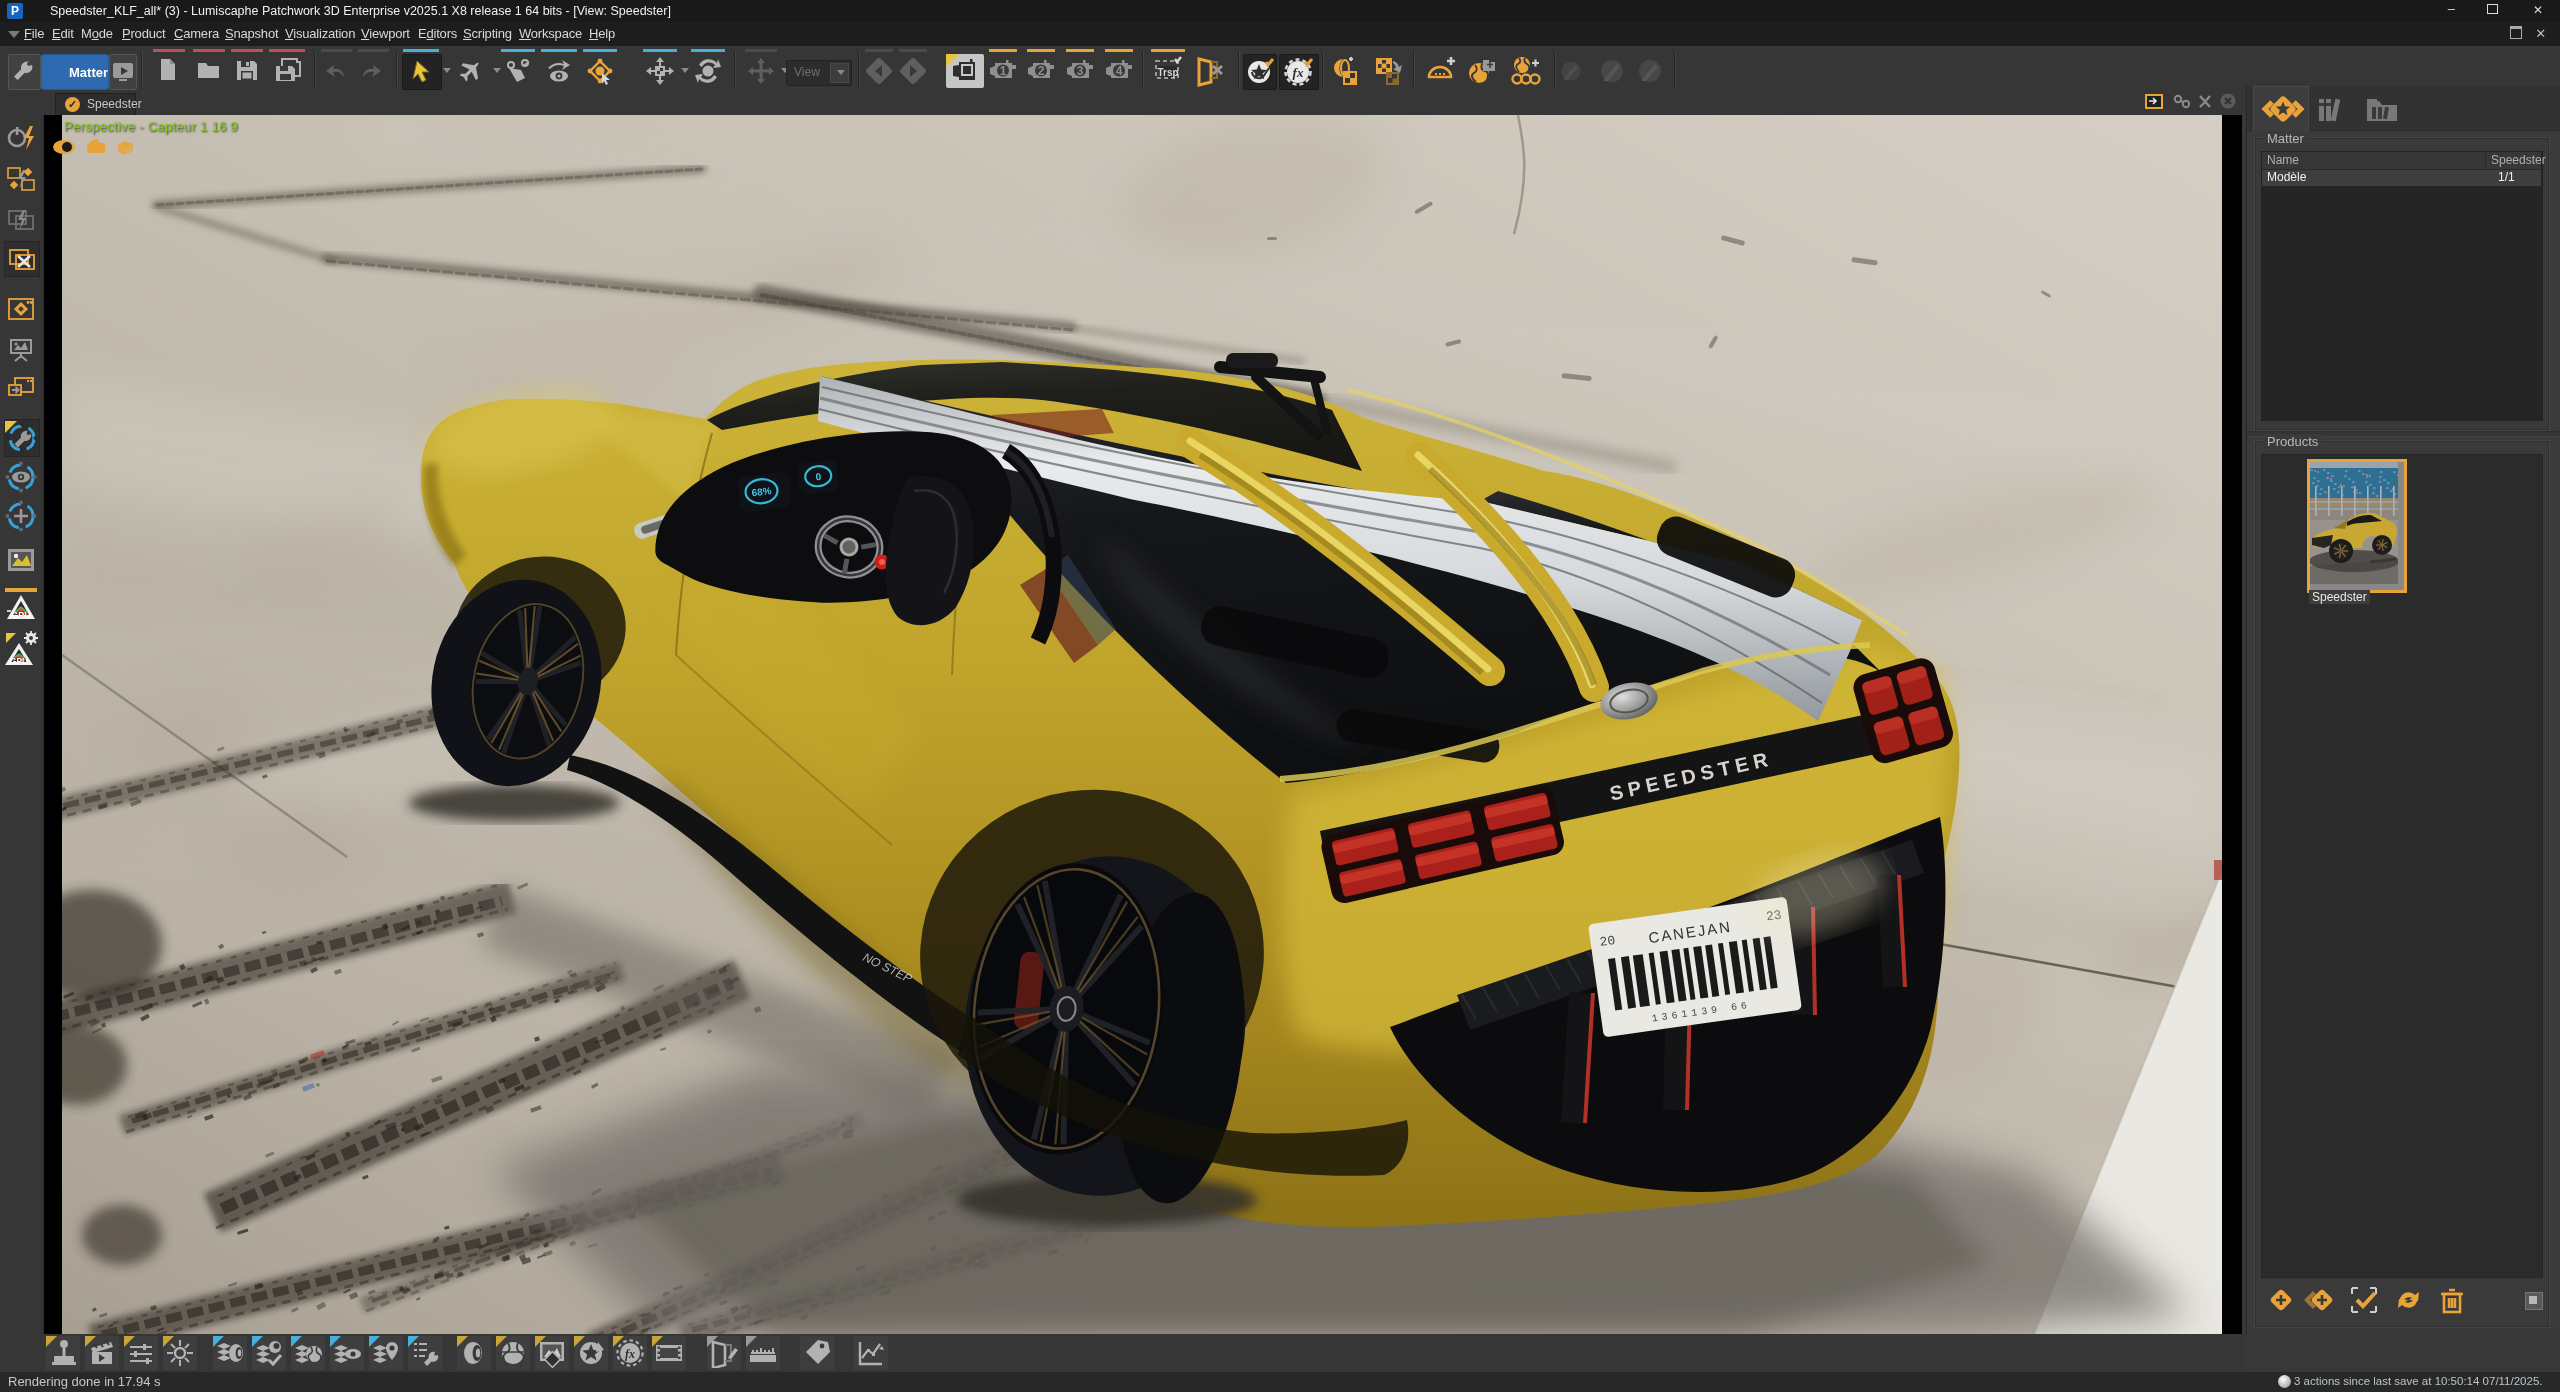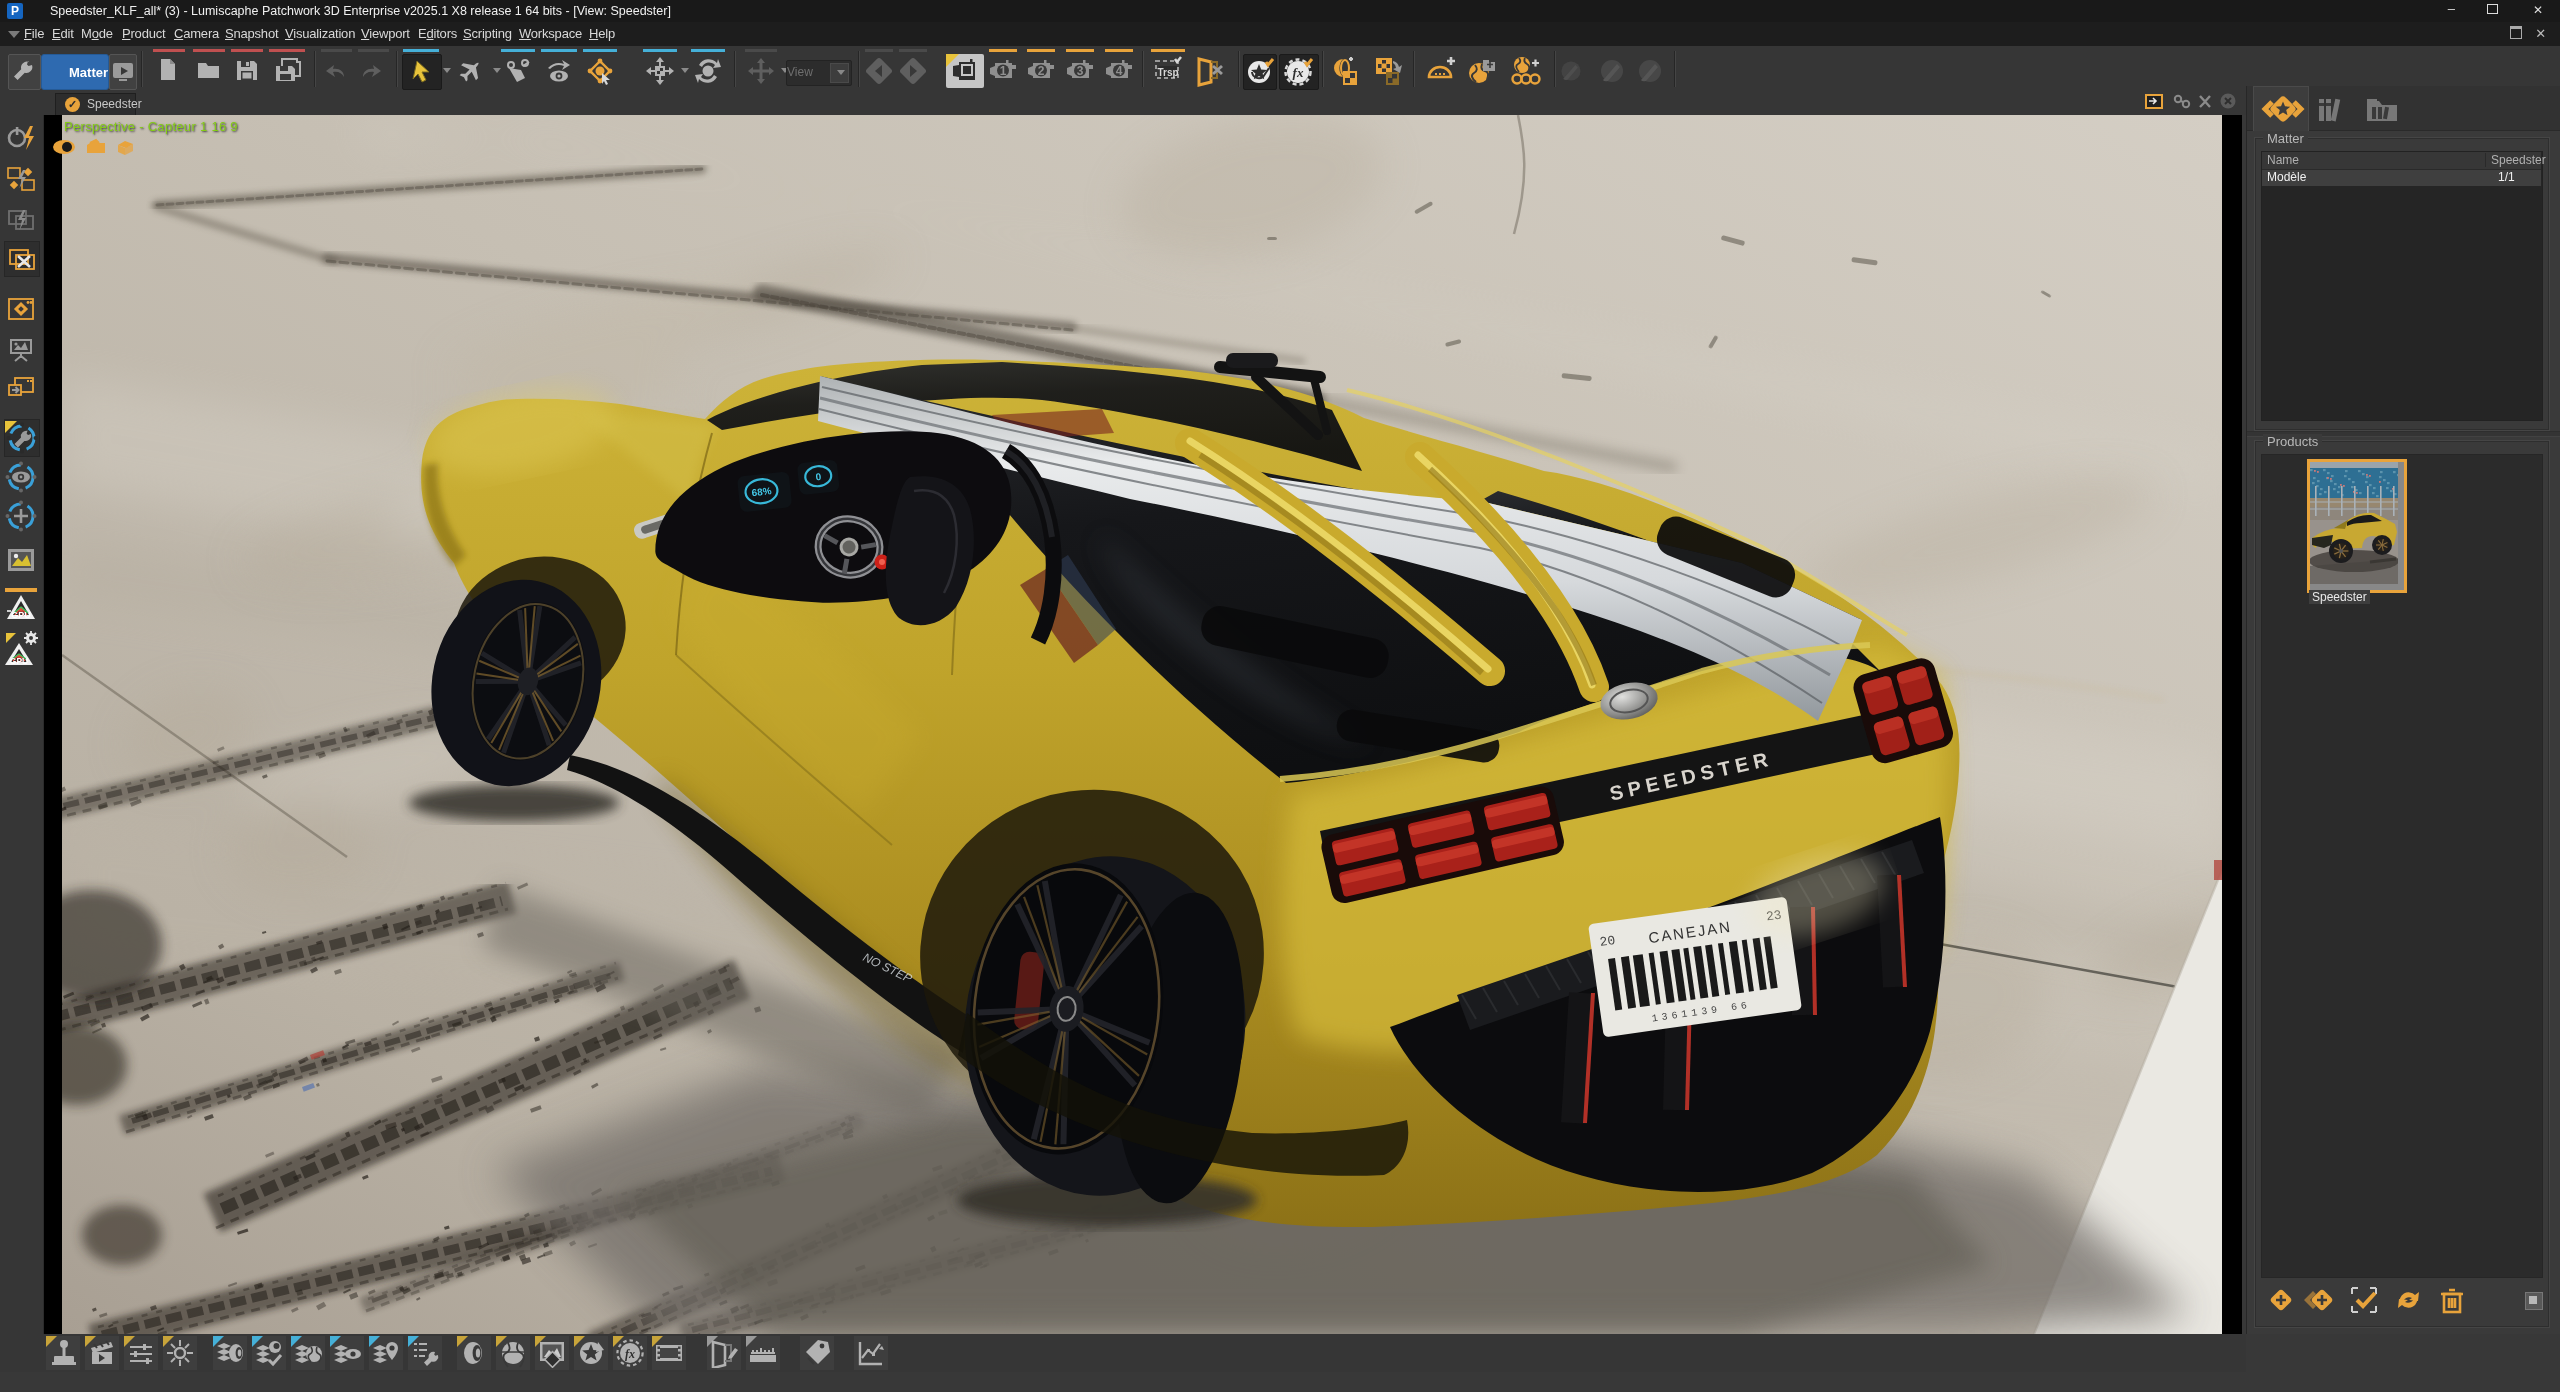--- a/index.html
+++ b/index.html
@@ -190,21 +190,21 @@
 <div class="sep" style="left:734px;"></div>
 <div class="strip" style="left:745px;width:32px;background:#4a4a4a;"></div>
       <div class="tbtn" style="left:744px;width:34px;;display:flex;align-items:center;justify-content:center;">
         <svg width="30" height="30" viewBox="0 0 30 30" style="">
           <path d="M15 2l4 5h-8zM15 28l-4-5h8zM2 15l5-4v8zM28 15l-5 4v-8z" fill="#5f5f5f"></path>
           <path d="M15 7v16M7 15h16" stroke="#5f5f5f" stroke-width="3"></path>
         </svg>
       </div>
       <div style="position:absolute;left:781px;top:22px;width:0;height:0;border-left:4px solid transparent;border-right:4px solid transparent;border-top:5px solid #8a8a8a;"></div>
 <div class="tbtn" style="left:786px;width:64px;top:14px;height:24px;background:#2c2c2c;border:1px solid #232323;color:#6f6f6f;font-size:12px;">
-       <span style="position:absolute;left:0;top:4px;">View</span>
+       <span style="position:absolute;left:7px;top:4px;">View</span>
        <span style="position:absolute;right:2px;top:2px;width:17px;height:18px;background:#3d3d3d;border:1px solid #4a4a4a;"></span>
        <span style="position:absolute;right:6px;top:9px;width:0;height:0;border-left:4px solid transparent;border-right:4px solid transparent;border-top:5px solid #888;"></span>
       </div>
 <div class="sep" style="left:858px;"></div>
 <div class="strip" style="left:865px;width:28px;background:#4a4a4a;"></div>
       <div class="tbtn" style="left:864px;width:30px;;display:flex;align-items:center;justify-content:center;">
         <svg width="30" height="30" viewBox="0 0 30 30" style="">
           <rect x="5" y="5" width="20" height="20" rx="3" transform="rotate(45 15 15)" fill="#5f5f5f"></rect>
           <path d="M18 9l-7 6 7 6z" fill="#383838"></path>
         </svg>
@@ -1512,13 +1512,18 @@
 <div class="bicon" style="left:854px;">
         <div style="position:absolute;left:2px;top:2px;"><svg width="30" height="30" viewBox="0 0 30 30" style="">
             <path d="M4 4v22h22" stroke="#b2b2b2" stroke-width="2.4" fill="none"></path>
             <path d="M6 20l6-8 5 4 7-10" stroke="#b2b2b2" stroke-width="2.2" fill="none"></path>
             <path d="M26 8l2 4-5-1z" fill="#b2b2b2"></path>
             <rect x="11" y="11" width="3" height="3" fill="#b2b2b2"></rect>
             <rect x="16" y="15" width="3" height="3" fill="#b2b2b2"></rect>
           </svg></div>
       </div>
   </div>
+  <div id="statusbar" class="abs">
+    <div style="position:absolute;left:8px;top:2px;">Rendering done in 17.94 s</div>
+    <div style="position:absolute;left:2278px;top:3px;width:13px;height:13px;border-radius:50%;background:radial-gradient(circle at 40% 35%,#fff,#888);"></div>
+    <div style="position:absolute;left:2294px;top:3px;font-size:11.5px;color:#b8c4cc;">3 actions since last save at 10:50:14 07/11/2025.</div>
+  </div>
 </div>
 
 </body></html>

